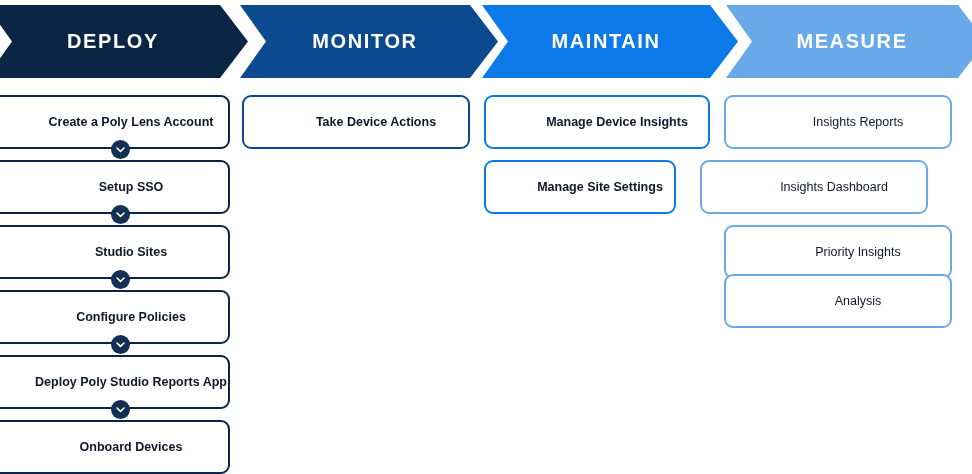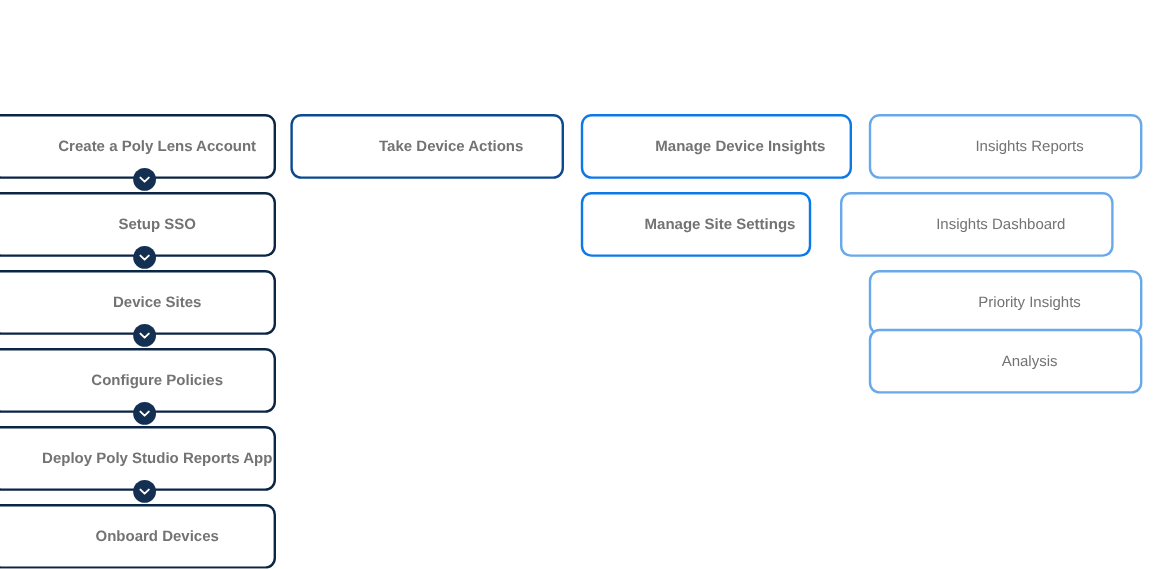--- a/index.html
+++ b/index.html
@@ -69,21 +69,21 @@
     border-radius: 9px;
     height: 54px;
     display: flex;
     align-items: center;
     justify-content: center;
     padding: 0 6px;
   }
   .card-label {
     font-size: 12.5px;
     line-height: 1.15;
-    color: #737373;
+    color: #0f172a;
     text-align: center;
     white-space: nowrap;
     padding-left: 40px;
   }
   .card.bold .card-label { font-weight: 700; }
   .card.regular .card-label { font-weight: 400; }
 
   
   .connector {
     position: absolute;
@@ -95,41 +95,55 @@
     justify-content: center;
     z-index: 5;
   }
   .connector svg { display: block; }
 </style>
 </head>
 <body>
 
 <div id="stage">
 
+  <div class="chevron-band">
+      <div class="chevron" style="left: -14px; width: 262px; background: rgb(11, 37, 69);">
+        <div class="chevron-label">DEPLOY</div>
+      </div>
+      <div class="chevron" style="left: 240px; width: 258px; background: rgb(11, 74, 143);">
+        <div class="chevron-label">MONITOR</div>
+      </div>
+      <div class="chevron" style="left: 482px; width: 256px; background: rgb(11, 122, 232);">
+        <div class="chevron-label">MAINTAIN</div>
+      </div>
+      <div class="chevron" style="left: 726px; width: 260px; background: rgb(106, 169, 233);">
+        <div class="chevron-label">MEASURE</div>
+      </div>
+    </div>
 
   <div class="columns">
       <div class="column" style="left: 0px; width: 972px;">
         <div class="card bold" style="left: -8px; width: 238px; top: 11px; border-color: rgb(11, 37, 69);">
           <span class="card-label">Create a Poly Lens Account</span>
         </div>
         <div class="connector" style="background: rgb(19, 47, 82); left: 110.5px; top: 55.5px;">
           <svg width="11" height="11" viewBox="0 0 11 11" aria-hidden="true">
             <path d="M2 4 L5.5 7.4 L9 4" fill="none" stroke="#ffffff" stroke-width="1.6" stroke-linecap="round" stroke-linejoin="round"></path>
           </svg>
         </div>
         <div class="card bold" style="left: -8px; width: 238px; top: 76px; border-color: rgb(11, 37, 69);">
           <span class="card-label">Setup SSO</span>
         </div>
         <div class="connector" style="background: rgb(19, 47, 82); left: 110.5px; top: 120.5px;">
           <svg width="11" height="11" viewBox="0 0 11 11" aria-hidden="true">
             <path d="M2 4 L5.5 7.4 L9 4" fill="none" stroke="#ffffff" stroke-width="1.6" stroke-linecap="round" stroke-linejoin="round"></path>
           </svg>
         </div>
         <div class="card bold" style="left: -8px; width: 238px; top: 141px; border-color: rgb(11, 37, 69);">
-          <span class="card-label">Device Sites</span>
+          <span class="card-label">Studio Sites</span>
         </div>
         <div class="connector" style="background: rgb(19, 47, 82); left: 110.5px; top: 185.5px;">
           <svg width="11" height="11" viewBox="0 0 11 11" aria-hidden="true">
             <path d="M2 4 L5.5 7.4 L9 4" fill="none" stroke="#ffffff" stroke-width="1.6" stroke-linecap="round" stroke-linejoin="round"></path>
           </svg>
         </div>
         <div class="card bold" style="left: -8px; width: 238px; top: 206px; border-color: rgb(11, 37, 69);">
           <span class="card-label">Configure Policies</span>
         </div>
         <div class="connector" style="background: rgb(19, 47, 82); left: 110.5px; top: 250.5px;">

